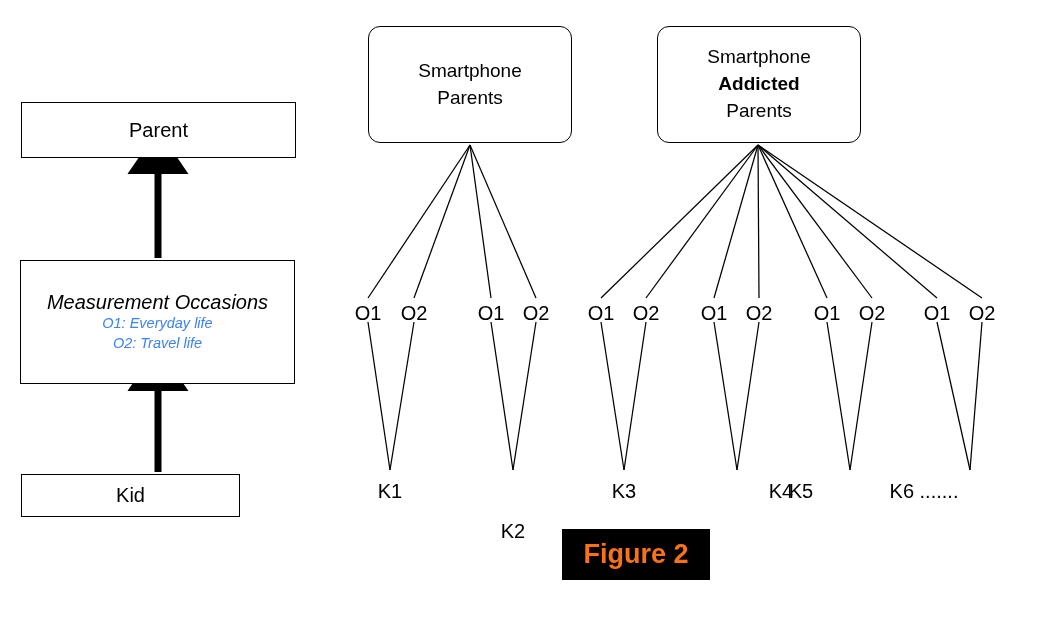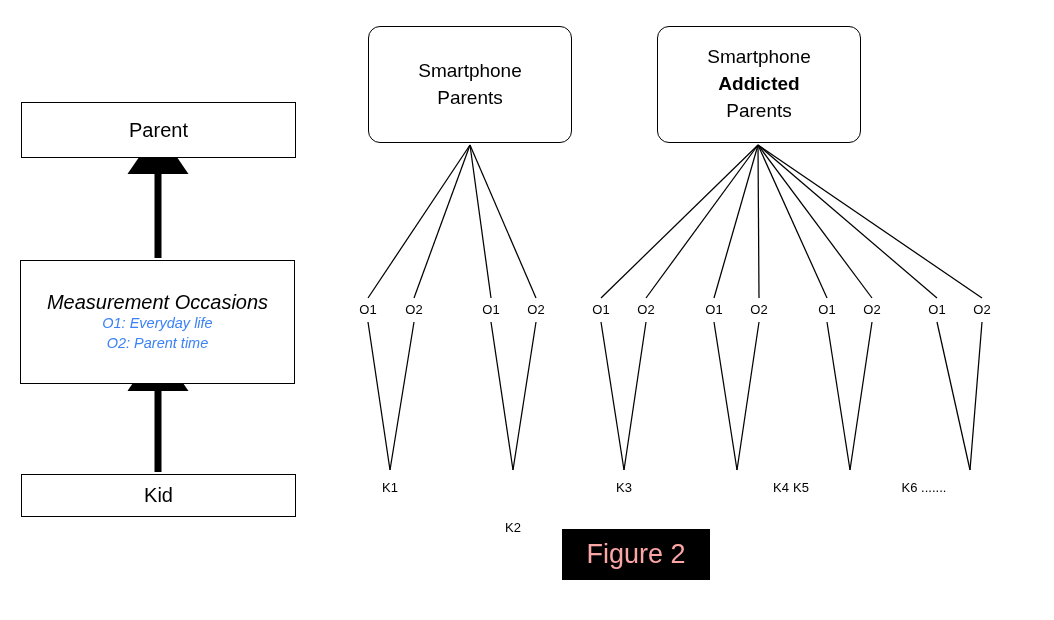--- a/index.html
+++ b/index.html
@@ -45,21 +45,21 @@
   }
   .level-sub {
     font-size: 14.5px;
     line-height: 1.35;
     color: #3b82f6;
     white-space: nowrap;
   }
 
   #box-parent      { left: 21px;  top: 102px; width: 275px; height: 56px; }
   #box-measurement { left: 20px;  top: 260px; width: 275px; height: 124px; font-style: italic; }
-  #box-kid         { left: 21px;  top: 474px; width: 275px; height: 43px; }
+  #box-kid         { left: 21px;  top: 474px; width: 219px; height: 43px; }
 
   
   .group-box {
     position: absolute;
     box-sizing: border-box;
     border: 1.7px solid #000000;
     border-radius: 12px;
     background: #ffffff;
     display: flex;
     flex-direction: column;
@@ -73,21 +73,21 @@
     white-space: nowrap;
   }
   .group-line.strong { font-weight: bold; }
 
   #box-group-nonaddicted { left: 368px; top: 26px;  width: 204px; height: 117px; }
   #box-group-addicted    { left: 657px; top: 26px;  width: 204px; height: 117px; }
 
   
   .node-label {
     position: absolute;
-    font-size: 13px;
+    font-size: 20px;
     line-height: 1;
     white-space: nowrap;
     transform: translateX(-50%);
     text-align: center;
     color: #000000;
   }
   .occasion-label { top: 303px; }
   .kid-label      { top: 481px; }
 
   
@@ -96,23 +96,23 @@
     left: 562px;
     top: 529px;
     width: 148px;
     height: 51px;
     background: #000000;
     display: flex;
     align-items: center;
     justify-content: center;
   }
   #figure-caption-text {
-    color: #fca5a5;
+    color: #f97316;
     font-size: 27px;
-    font-weight: normal;
+    font-weight: bold;
     line-height: 1;
     white-space: nowrap;
   }
 </style>
 </head>
 <body>
 
 <svg id="figure-canvas" viewBox="0 0 1054 620" xmlns="http://www.w3.org/2000/svg">
   <defs>
     <marker id="thick-arrowhead" markerWidth="10" markerHeight="10" refX="3.2" refY="5" orient="auto" markerUnits="strokeWidth">
@@ -161,21 +161,21 @@
     </g>
 </svg>
 
 <div id="box-parent" class="level-box">
   <div class="level-title">Parent</div>
 </div>
 
 <div id="box-measurement" class="level-box">
   <div class="level-title">Measurement Occasions</div>
   <div class="level-sub">O1: Everyday life</div>
-  <div class="level-sub">O2: Parent time</div>
+  <div class="level-sub">O2: Travel life</div>
 </div>
 
 <div id="box-kid" class="level-box">
   <div class="level-title">Kid</div>
 </div>
 
 <div id="box-group-nonaddicted" class="group-box">
   <div class="group-line">Smartphone</div>
   <div class="group-line">Parents</div>
 </div>

